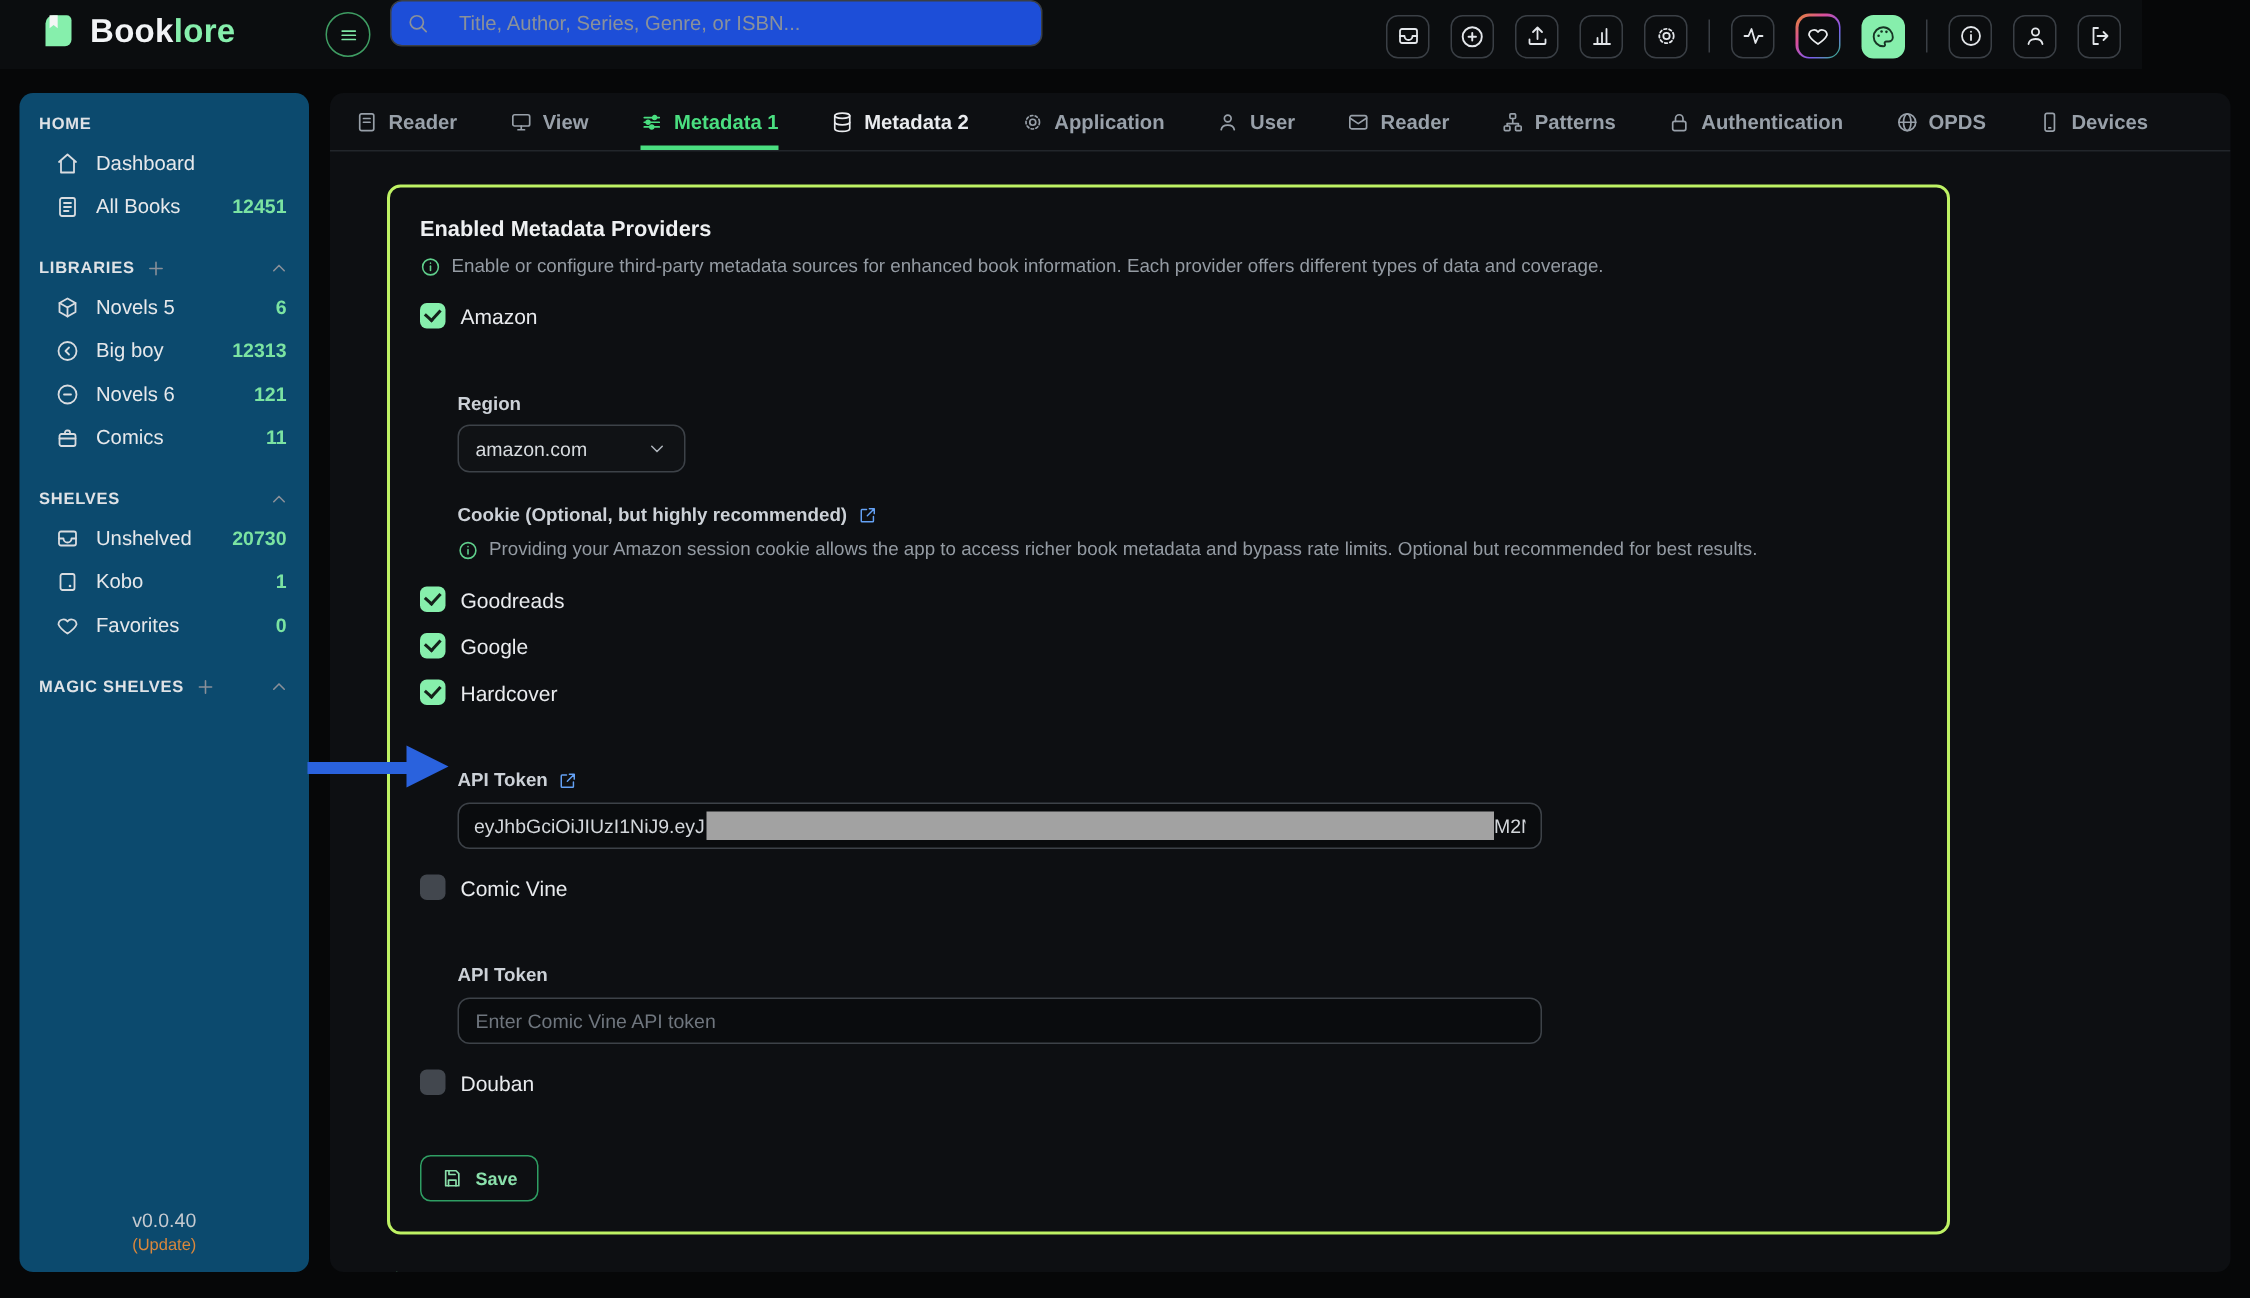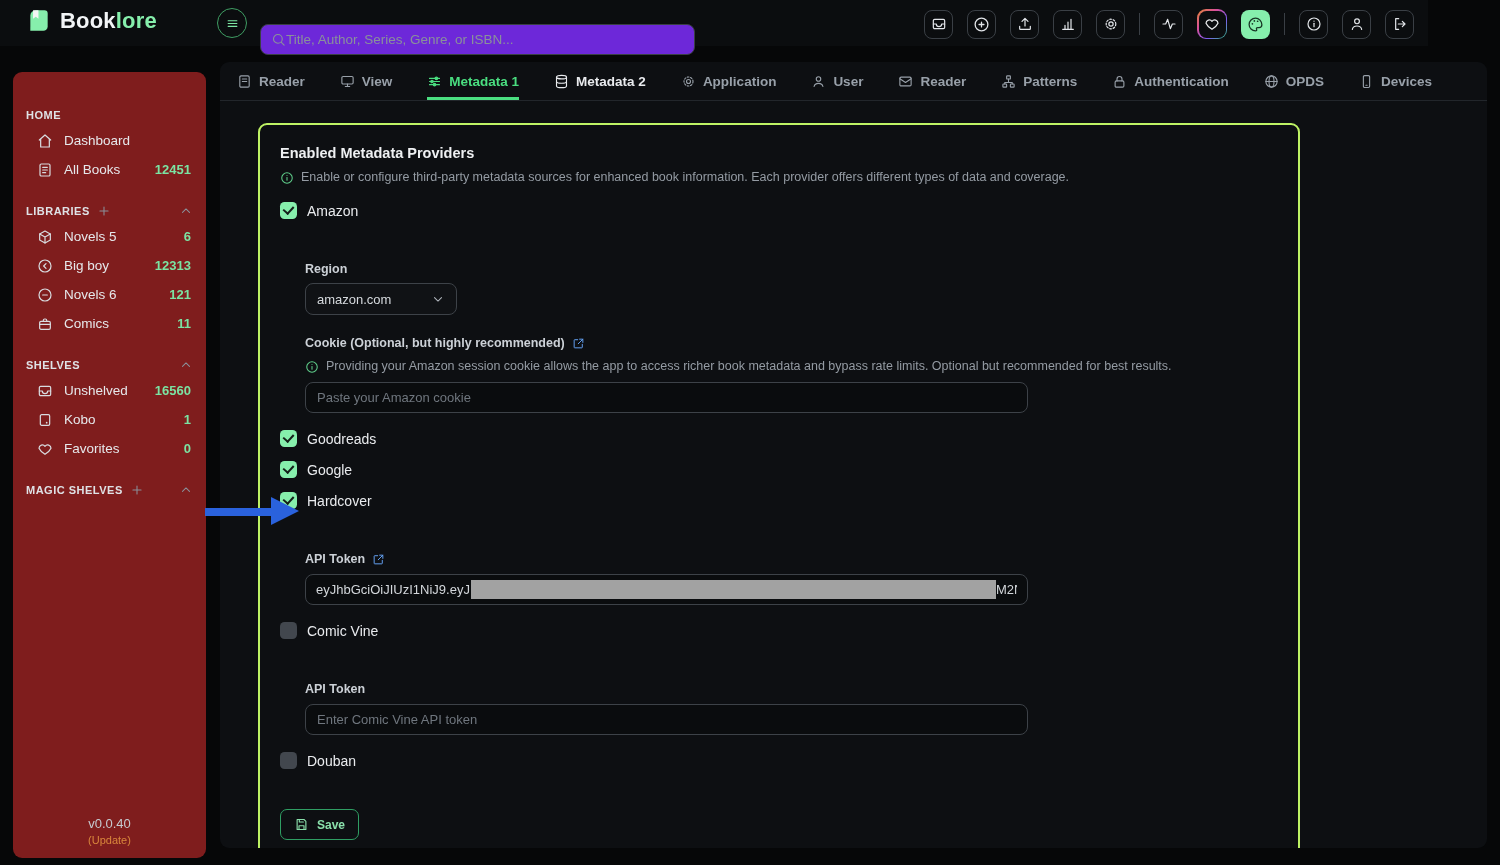--- a/index.html
+++ b/index.html
@@ -9,38 +9,38 @@
   .ic { stroke:currentColor; fill:none; stroke-width:1.8; stroke-linecap:round; stroke-linejoin:round; }
 
   
   .topbar { position:absolute; left:0; top:0; width:1428px; height:46px; background:#0b0d0f; }
   .logo { position:absolute; left:26px; top:8px; display:flex; align-items:center; gap:8px; }
   .logo-text { font-size:22px; font-weight:700; color:#f2f4f6; letter-spacing:.2px; }
   .logo-text .lore { color:#86efac; font-weight:600; }
   .hamburger { position:absolute; left:217px; top:8px; width:30px; height:30px; border-radius:50%;
     border:1px solid #3f9d63; color:#7ee7a4; display:flex; align-items:center; justify-content:center;
     background:transparent; cursor:pointer; }
-  .searchbox { position:absolute; left:260px; top:24px; width:435px; height:31px; background:#6d28d9;
-    border:1px solid #3a3f45; border-radius:8px; display:flex; align-items:center; padding:0 10px; gap:0; color:#8a919a; }
+  .searchbox { position:absolute; left:260px; top:0; width:435px; height:31px; background:#1d4ed8;
+    border:1px solid #3a3f45; border-radius:8px; display:flex; align-items:center; padding:0 10px; gap:20px; color:#8a919a; }
   .searchbox input { flex:1; background:transparent; border:none; outline:none; color:#c9ced4; font-size:13.5px; }
   .searchbox input::placeholder { color:#8a919a; }
   .tb-actions { position:absolute; right:14px; top:9px; display:flex; align-items:center; gap:14px; }
   .tb-btn { width:29px; height:29px; border:1px solid #3a3f45; border-radius:8px; background:transparent;
     color:#e3e6ea; display:flex; align-items:center; justify-content:center; cursor:pointer; }
   .tb-divider { width:1px; height:22px; background:#3a3f45; }
   .tb-btn-grad { padding:1.5px; border-radius:9px;
     background:linear-gradient(135deg,#e58a2e,#d94f9b,#7c5cf0,#2ec27e); cursor:pointer; }
   .tb-btn-grad .inner { width:27px; height:27px; border-radius:7.5px; background:#0b0d0f; color:#eceef0;
     display:flex; align-items:center; justify-content:center; }
   .tb-btn-palette { width:29px; height:29px; border:none; border-radius:8px; background:#86efac; color:#173524;
     display:flex; align-items:center; justify-content:center; cursor:pointer; }
 
   
-  .sidebar { position:absolute; left:13px; top:72px; width:193px; height:786px; background:#7f1d1d;
-    border-radius:9px; padding:30px 13px; }
+  .sidebar { position:absolute; left:13px; top:62px; width:193px; height:786px; background:#0c4a6e;
+    border-radius:9px; padding:8px 13px; }
   .sb-header { display:flex; align-items:center; gap:7px; height:22px; margin-top:16px;
     font-size:11px; font-weight:700; letter-spacing:.5px; color:#dfe2e6; }
   .sb-header:first-child { margin-top:2px; }
   .sb-header .spacer { flex:1; }
   .sb-header .hicon { color:#8a9099; }
   .sb-item { display:flex; align-items:center; gap:11px; height:29px; padding-left:11px; border-radius:6px;
     color:#d9dce0; cursor:pointer; }
   .sb-item .lbl { font-size:13.5px; color:#e6e8eb; }
   .sb-item .cnt { margin-left:auto; font-size:13px; font-weight:700; color:#7be3a2; padding-right:2px; }
   .sb-version { position:absolute; bottom:12px; left:0; width:100%; text-align:center; }
@@ -274,21 +274,21 @@
         <path d="M6 14.5 12 8.5l6 6"></path>
       </svg>
   </div>
 
   <div class="sb-item">
     <svg class="ic" width="16" height="16" viewBox="0 0 24 24">
         <rect x="3.5" y="5" width="17" height="14" rx="2"></rect>
         <path d="M3.5 12h4.5a4 4 0 0 0 8 0h4.5"></path>
       </svg>
     <span class="lbl">Unshelved</span>
-    <span class="cnt">16560</span>
+    <span class="cnt">20730</span>
   </div>
   <div class="sb-item">
     <svg class="ic" width="16" height="16" viewBox="0 0 24 24">
         <rect x="5" y="4" width="14" height="16" rx="2"></rect>
         <path d="M14.5 16h.01" stroke-width="2.6"></path>
       </svg>
     <span class="lbl">Kobo</span>
     <span class="cnt">1</span>
   </div>
   <div class="sb-item">
@@ -439,21 +439,20 @@
             </svg>
         </div>
         <div class="hint">
           <svg class="ic iico" width="14" height="14" viewBox="0 0 24 24">
               <circle cx="12" cy="12" r="9"></circle>
               <path d="M12 11v5"></path>
               <path d="M12 7.6v.2"></path>
             </svg>
           <span>Providing your Amazon session cookie allows the app to access richer book metadata and bypass rate limits. Optional but recommended for best results.</span>
         </div>
-        <input class="tinput" type="text" placeholder="Paste your Amazon cookie" style="">
       </div>
 
       
       <div class="chk-row">
         <span class="chk checked"></span>
         <span class="chk-lbl">Goodreads</span>
       </div>
       <div class="chk-row" style="margin-top:14px;">
         <span class="chk checked"></span>
         <span class="chk-lbl">Google</span>

